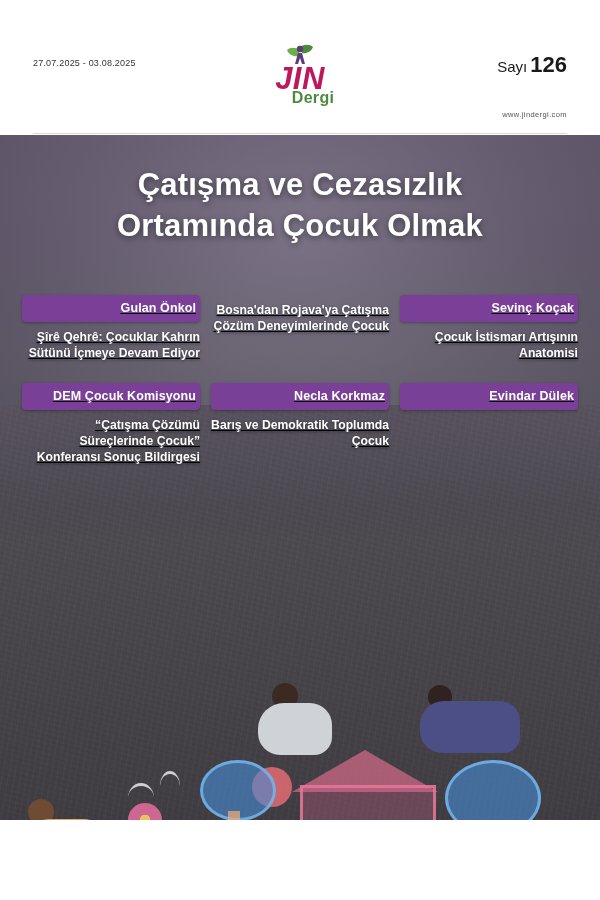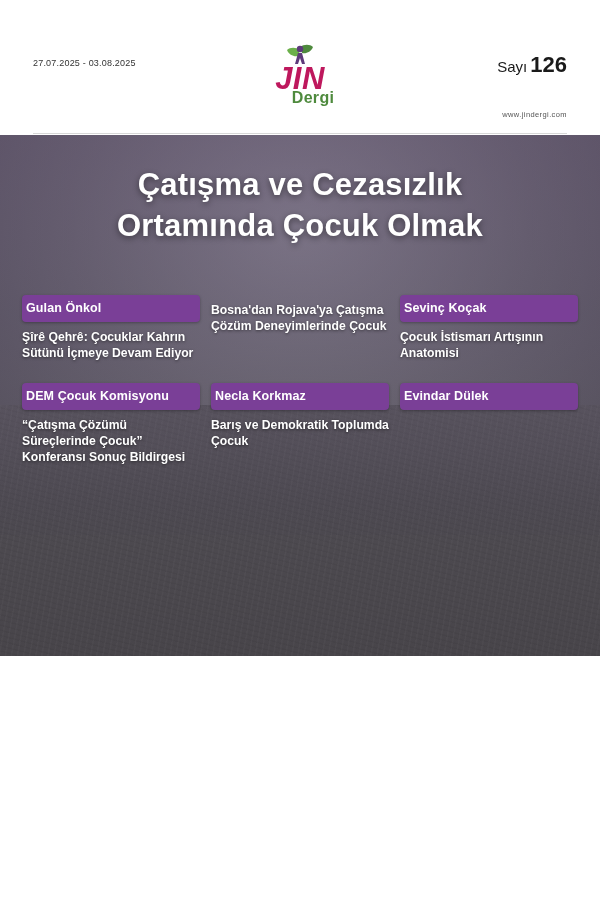--- a/index.html
+++ b/index.html
@@ -6,21 +6,21 @@
     margin: 0;
     padding: 0;
     background: #ffffff;
   }
   body {
     font-family: "Liberation Sans", sans-serif;
   }
   .page {
     position: relative;
     width: 600px;
-    height: 656px;
+    height: 820px;
     margin: 0 auto;
     background: #ffffff;
     overflow: hidden;
   }
   
   .header {
     position: absolute;
     left: 0; top: 0;
     width: 600px;
     height: 135px;
@@ -213,21 +213,22 @@
     top: 160px;
     width: 556px;
   }
   .art-row {
     display: flex;
     justify-content: space-between;
     margin-bottom: 22px;
   }
   .art {
     width: 178px;
-    text-align: left;
+    text-align: right;
+    text-decoration: underline;
   }
   .art-name {
     display: block;
     background: #7a3f97;
     color: #ffffff;
     font-size: 12.5px;
     font-weight: bold;
     padding: 6px 4px 7px;
     border-radius: 4px;
     letter-spacing: 0.1px;

